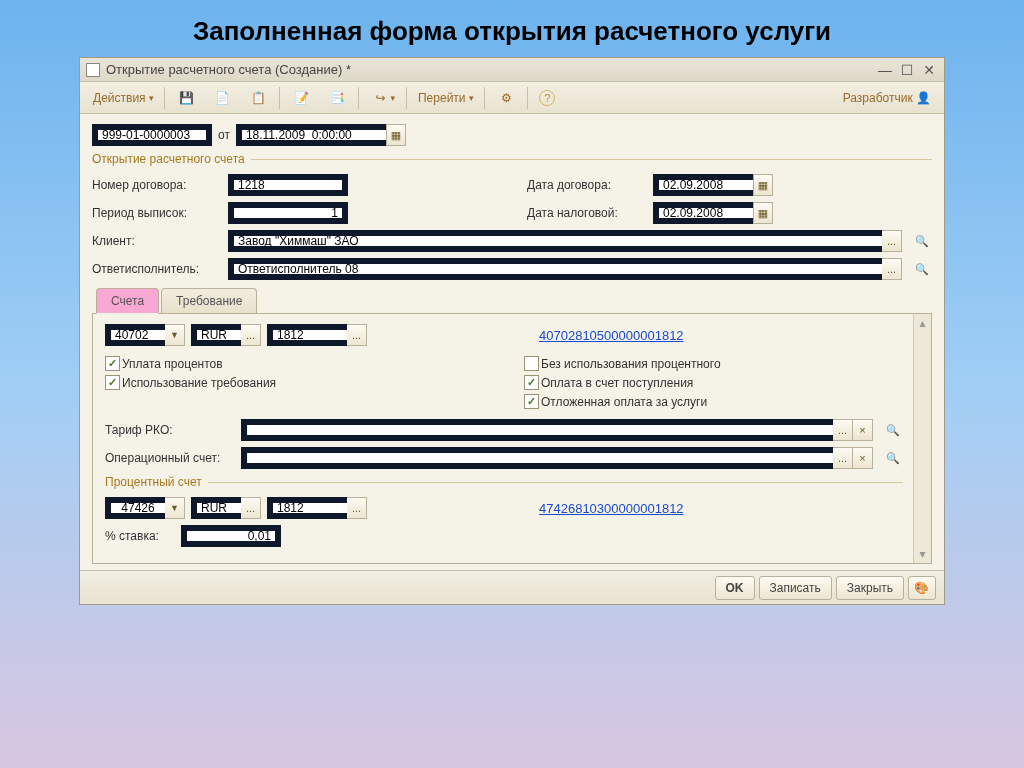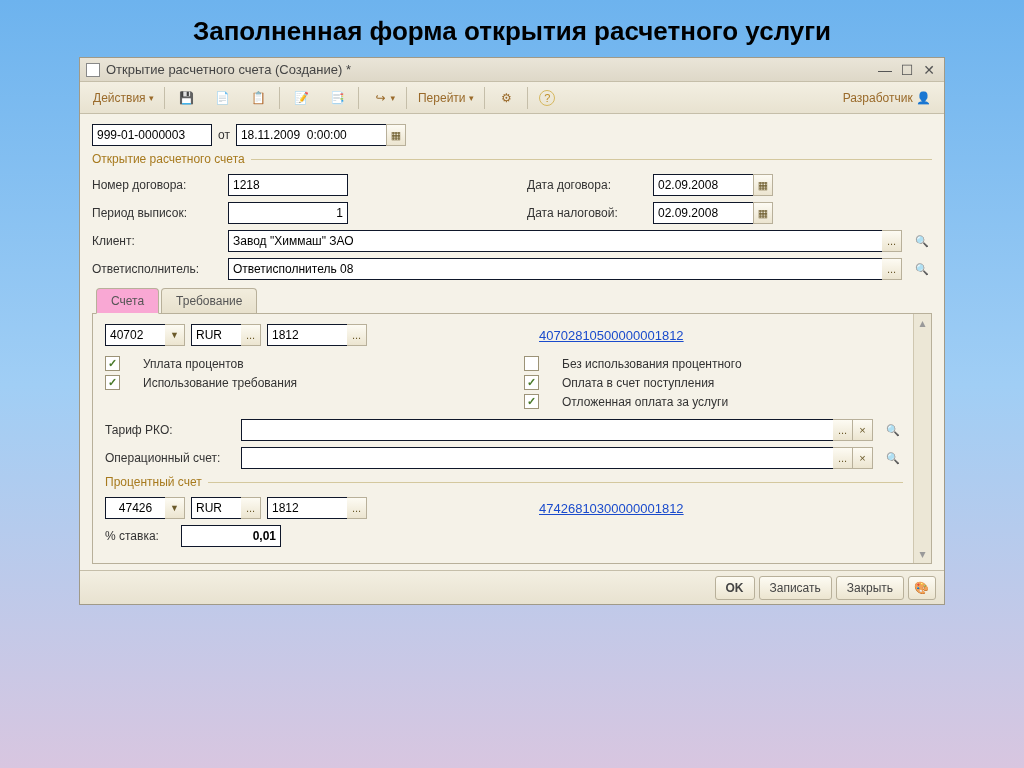--- a/index.html
+++ b/index.html
@@ -63,21 +63,21 @@
 }
 .toolbar .sep { width:1px; height:22px; background:#c5bea9; margin:0 2px; }
 .toolbar .iconbox { width:20px; height:20px; display:flex; align-items:center; justify-content:center; }
 .toolbar .spacer { flex:1; }
 .content { padding: 10px 12px 6px; }
 .row { display:flex; align-items:center; margin-bottom:6px; gap:6px; }
 .label { color:#333; font-size:12px; }
 .label-col1 { width:130px; }
 input.text-field {
   height: 22px;
-  border: 1px solid #0f172a;
+  border: 6px solid #0f172a;
   background: #fff;
   padding: 2px 4px;
   font-size: 12px;
   font-family: inherit;
 }
 .calendar-btn, .lookup-btn, .ellipsis-btn, .clear-btn, .mag-btn, .dropdown-btn {
   width: 20px; height: 22px;
   border: 1px solid #b8b09a;
   background: linear-gradient(#fdfbf3,#ece5d0);
   display:flex; align-items:center; justify-content:center;
@@ -132,21 +132,21 @@
 .scroll-col {
   position:absolute;
   right:0; top:0; bottom:0;
   width:18px;
   background:#ece7d6;
   border-left:1px solid #cfc7b0;
   display:flex; flex-direction:column;
 }
 .scroll-col .arrow { height:18px; display:flex; align-items:center; justify-content:center; color:#999; cursor:pointer; }
 .scroll-col .track { flex:1; }
-.checkbox-row { display:flex; align-items:center; gap:23px; margin:4px 0; }
+.checkbox-row { display:flex; align-items:center; gap:2px; margin:4px 0; }
 .chk {
   width:15px; height:15px; border:1px solid #9c9377; background:#fff; display:flex; align-items:center; justify-content:center; cursor:pointer; font-size:11px; color:#4a7a2a;
 }
 .chk.checked::before { content:"✓"; font-weight:bold; }
 .account-link { color:#1a4bcc; text-decoration:underline; cursor:pointer; font-size:13px;}
 .footer-bar {
   display:flex; justify-content:flex-end; align-items:center;
   height:34px; border-top:1px solid #c5bea9;
   background: linear-gradient(#f3efe2,#e8e2d0);
   padding: 0 8px; gap:4px;
@@ -373,21 +373,21 @@
         <div class="tiny-dd">
           <input class="text-field" style="width: 80px;" value="1812">
           <div class="ellipsis-btn">...</div>
         </div>
         <span style="width:160px"></span>
         <span class="account-link">47426810300000001812</span>
       </div>
 
       <div class="row">
         <span class="label" style="width:70px">% ставка:</span>
-        <input class="text-field right-align" style="width: 100px; font-weight: bold;" value="0,01">
+        <input class="text-field right-align" style="width: 100px;" value="0,01">
       </div>
 
     </div>
   </div>
 
   <div class="footer-bar">
     <div class="fbtn primary">OK</div>
     <div class="fbtn">Записать</div>
     <div class="fbtn">Закрыть</div>
     <div class="fbtn" style="width:28px;padding:0;justify-content:center">🎨</div>

